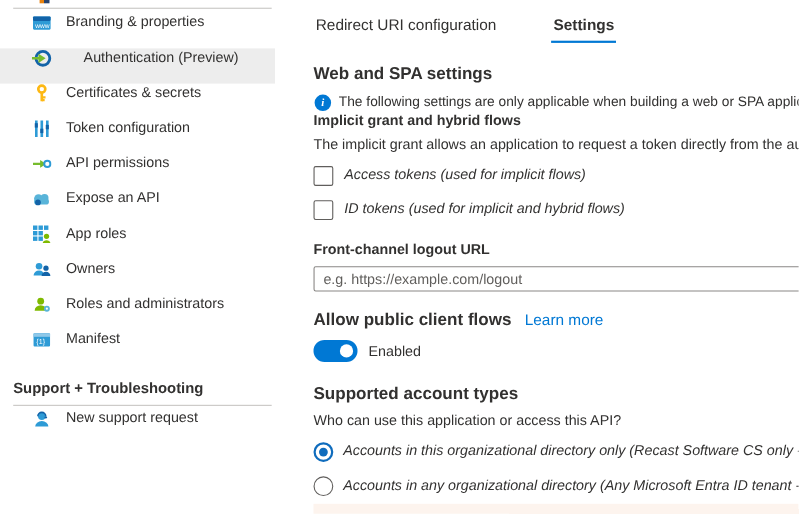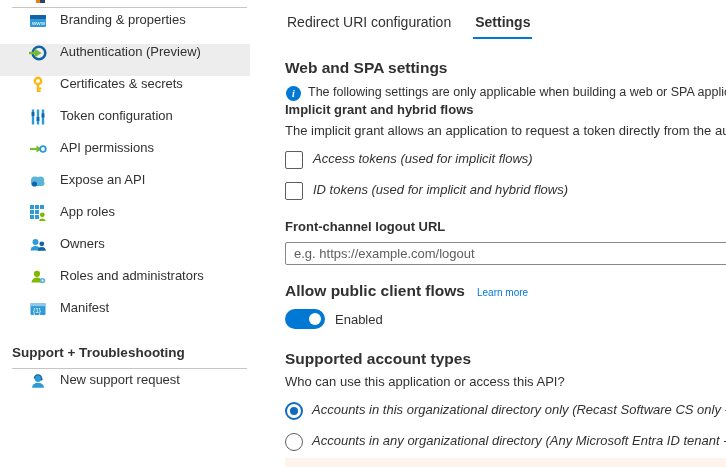--- a/index.html
+++ b/index.html
@@ -8,29 +8,29 @@
     position:relative; overflow:hidden; background:#fff;
     font-family:"Liberation Sans", sans-serif; font-size:13px; color:#323130;
   }
   
   .sidebar { position:absolute; left:0; top:0; width:252px; height:467px; }
   .top-fragment { position:absolute; left:36px; top:0; width:9px; height:3px;
     background:linear-gradient(to right,#e8820e 45%,#28446f 45%); }
   .side-divider { position:absolute; left:12px; width:235px; border-top:1px solid #c8c6c4; }
   .nav { position:absolute; top:12px; left:0; width:250px; }
   .nav-item { height:32px; display:flex; align-items:flex-start; padding-left:29px; cursor:pointer; }
-  .nav-item.selected { background:#ededed; }
+  .nav-item.selected { background:#ededed;gap:16px; }
   .nav-item .ic { width:18px; height:18px; flex:none; margin-right:13px; }
   .nav-item span.lbl { white-space:nowrap; }
   .section-header { position:absolute; top:345px; left:12px; font-weight:700; font-size:13.5px; }
   .support-item { position:absolute; top:372px; left:0; width:250px; }
   
   .main { position:absolute; left:285px; top:0; width:441px; }
   .clip { white-space:nowrap; overflow:visible; }
-  .tabs { display:flex; gap:20px; padding-top:14px; }
+  .tabs { display:flex; gap:48px; padding-top:14px; }
   .tab { font-size:14px; padding:0 2px 7px 2px; cursor:pointer; }
   .tab.active { font-weight:700; border-bottom:2px solid #0078d4; }
   h2.sec { font-size:15.5px; font-weight:700; margin-top:20px; white-space:nowrap; }
   .info-row { display:flex; align-items:flex-start; margin-top:8px; }
   .info-ic { width:15px; height:15px; border-radius:50%; background:#0078d4; color:#fff;
     font-size:10px; font-weight:700; font-family:"Liberation Serif",serif; font-style:italic;
     display:flex; align-items:center; justify-content:center; flex:none; margin:1px 7px 0 1px; }
   h3.sub { font-size:13px; font-weight:700; margin-top:1px; white-space:nowrap; }
   p.body { margin-top:6px; white-space:nowrap; }
   .check-row, .radio-row { display:flex; align-items:flex-start; margin-top:13px;font-style:italic; }
@@ -42,21 +42,21 @@
   .radio.sel::after { content:""; position:absolute; left:3px; top:3px; width:8px; height:8px;
     border-radius:50%; background:#0f6cbd; }
   .field-label { font-size:13px; font-weight:700; margin-top:19px; white-space:nowrap; }
   .text-input { margin-top:8px; width:450px; height:23px; border:1px solid #8a8886;
     border-radius:2px; padding:0 8px; font-family:"Liberation Sans",sans-serif;
     font-size:13px; color:#323130; outline:none; }
   .text-input::placeholder { color:#605e5c; opacity:1; }
   .inline-head { display:flex; align-items:baseline; margin-top:17px; }
   .inline-head h2 { font-size:15.5px; font-weight:700; white-space:nowrap; margin:0; }
   a.link { color:#0078d4; text-decoration:none; cursor:pointer; white-space:nowrap; }
-  .inline-head a { margin-left:12px; font-size:10px; }
+  .inline-head a { margin-left:12px; font-size:14px; }
   .toggle-row { display:flex; align-items:center; margin-top:9px;text-align:right; }
   .toggle { width:40px; height:20px; border-radius:10px; background:#0078d4; position:relative;
     cursor:pointer; flex:none; margin-right:10px; }
   .toggle .knob { position:absolute; right:4px; top:4px; width:12px; height:12px;
     border-radius:50%; background:#fff; }
   .warn-strip { position:absolute; left:285px; top:458px; width:441px; height:10px;
     background:#fdf4ee; }
 </style>
 </head>
 <body>

